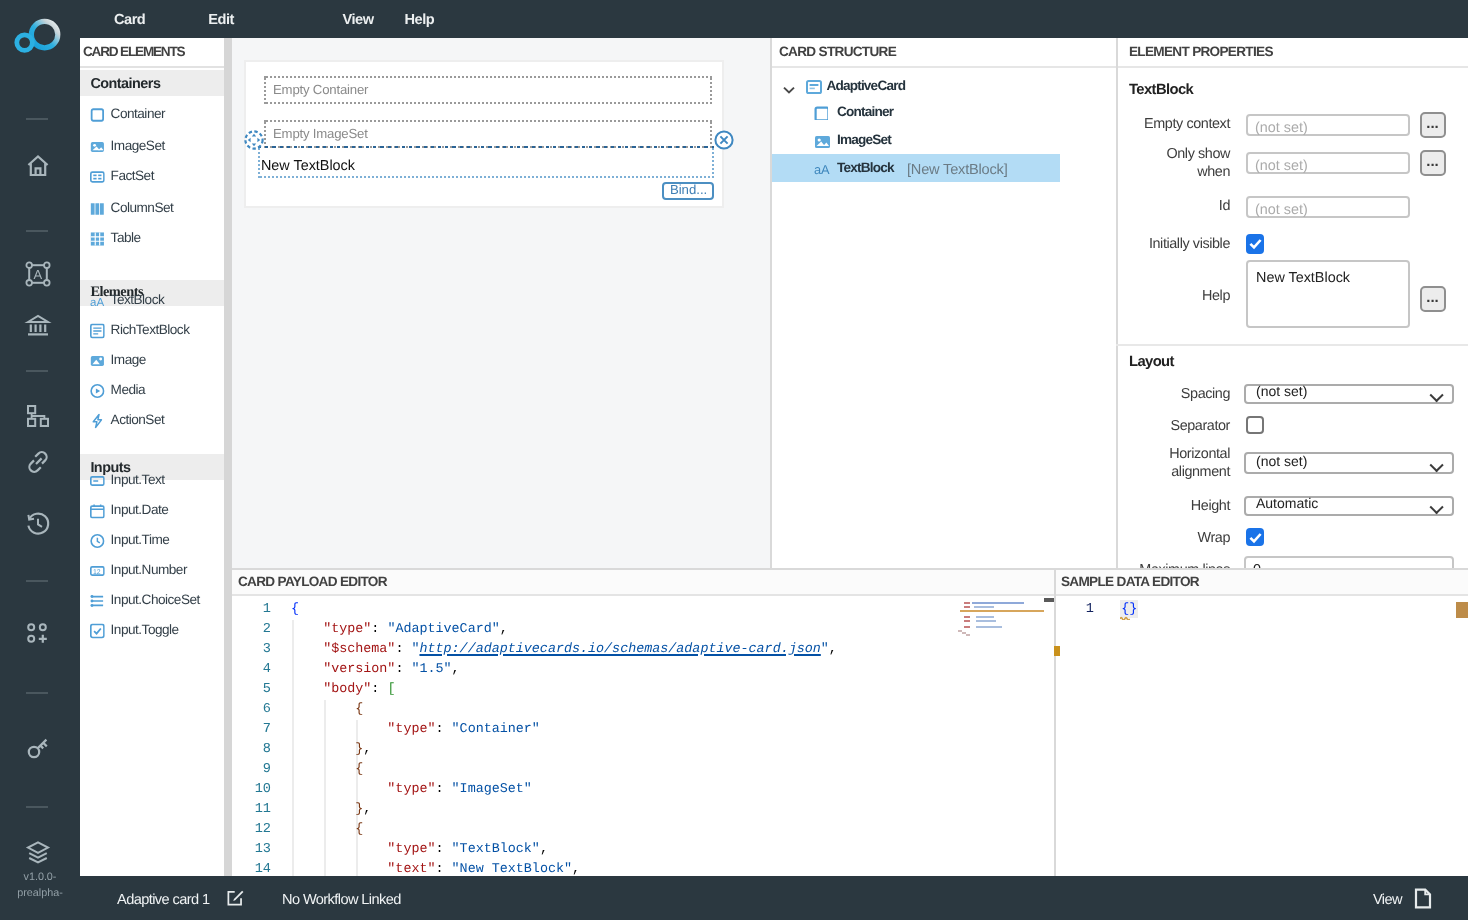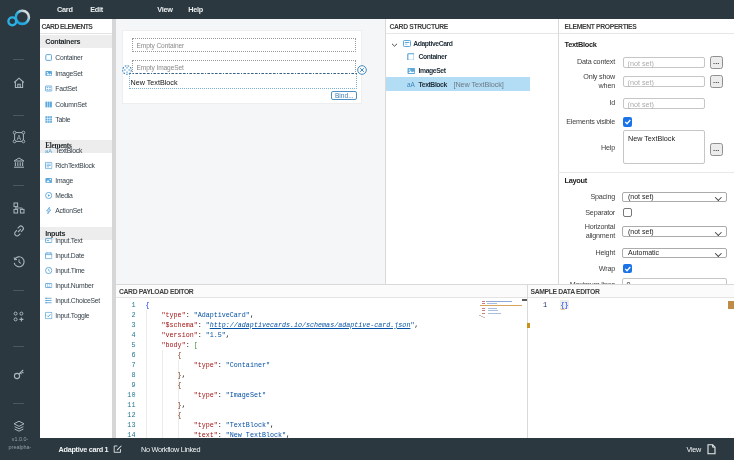--- a/index.html
+++ b/index.html
@@ -37,21 +37,21 @@
   pre .b2 { color:#7b3814; }
   pre .u { text-decoration:underline;font-style:italic; }
 </style>
 </head>
 <body>
 <div id="root">
 
   <div class="abs dark" style="left:40px; top:0; width:694px; height:19px;"></div>
   <div class="abs" style="left:57px; top:0; height:19px; display:flex; align-items:center; gap:15.5px; color:#eceff0; font-size:7.3px; letter-spacing:-0.25px; font-weight:600;">
     <span>Card</span>
-      <span style="margin-left:2px;">Edit</span>
+      <span style="margin-left:16px;">Edit</span>
       <span style="margin-left:1.5px;margin-top:40px;">Deploy</span>
       <span style="margin-left:-1px;">View</span>
       <span>Help</span>
   </div>
 
   <div class="abs dark" style="left:0; top:0; width:40px; height:460px;" id="sidebar"></div>
 
   <svg class="abs" style="left:0px; top:0px;" width="40" height="32" viewBox="0 0 40 32">
     <defs>
         <linearGradient id="lg1" x1="0" y1="1" x2="1" y2="0">
@@ -325,32 +325,32 @@
       <span style="position:absolute; left:67.5px; top:2.8px; font-size:7.3px; letter-spacing:-0.1px; color:#6b7b85;">[New TextBlock]</span>
     </div>
   </div>
 
   <div class="abs" style="left:558px; top:19px; width:176px; height:264.5px; background:#fff; border-left:1px solid #d9d9d9; overflow:hidden;" id="props"></div>
   <div class="abs phead" style="left:564.5px; top:23px;">ELEMENT PROPERTIES</div>
   <div class="abs" style="left:559px; top:32.5px; width:175px; height:1px; background:#e6e6e6;"></div>
   <div id="propcontent">
     <div class="abs" style="left:564.5px; top:39.5px; font-size:7.4px; font-weight:700; letter-spacing:-0.3px; color:#222;">TextBlock</div>
 
-    <div class="plabel" style="top:58px;">Data context</div>
+    <div class="plabel" style="top:58px;">Empty context</div>
     <div class="pinput" style="top:56.7px;">(not set)</div>
     <div class="pbtn" style="top:56px;">...</div>
 
     <div class="plabel" style="top:73px;">Only show<br>when</div>
     <div class="pinput" style="top:75.7px;">(not set)</div>
     <div class="pbtn" style="top:75px;">...</div>
 
     <div class="plabel" style="top:99px;">Id</div>
     <div class="pinput" style="top:97.6px;">(not set)</div>
 
-    <div class="plabel" style="top:117.8px;">Elements visible</div>
+    <div class="plabel" style="top:117.8px;">Initially visible</div>
     <div class="cb" style="top:117.3px; background:#1a73e8;">
         <svg width="9.5" height="9.5">
           <path d="M2.2 4.9 L4 6.7 L7.3 3" stroke="#fff" stroke-width="1.3" fill="none"></path>
         </svg>
       </div>
 
     <div class="plabel" style="top:143.5px;">Help</div>
     <div class="abs" style="left:623px; top:130.3px; width:82px; height:33.7px; border:1px solid #c6c6c6; border-radius:2px; background:#fff; font-size:7.2px; color:#222; padding:2.5px 0 0 4px;">New TextBlock</div>
     <div class="pbtn" style="top:143px;">...</div>
 
@@ -433,21 +433,21 @@
     <div class="abs" style="left:560.3px; top:300.4px; width:8.3px; height:8.3px; background:#ededed;"></div>
     <div class="abs mono" style="left:560.6px; top:299.6px; font-size:6.7px; line-height:10px; color:#0431fa;">{}</div>
     <svg class="abs" style="left:560.3px; top:307.9px;" width="5" height="2">
         <path d="M0 1.4 Q0.6 0.2 1.2 1.4 T2.4 1.4 T3.6 1.4 T4.8 1.4" stroke="#cf9f43" stroke-width="0.8" fill="none"></path>
       </svg>
 
     <div class="abs" style="left:728px; top:300.9px; width:5.5px; height:7.8px; background:#bd8c49;"></div>
   </div>
 
   <div class="abs dark" style="left:40px; top:438px; width:694px; height:22px;" id="bottombar"></div>
-  <div class="abs" style="left:58.5px; top:438px; height:22px; display:flex; align-items:center; font-size:7.3px; letter-spacing:-0.3px; color:#f0f3f4;font-weight:bold;">Adaptive card 1</div>
+  <div class="abs" style="left:58.5px; top:438px; height:22px; display:flex; align-items:center; font-size:7.3px; letter-spacing:-0.3px; color:#f0f3f4;">Adaptive card 1</div>
   <svg class="abs" style="left:112.5px; top:444px;" width="9.5" height="9.5" viewBox="0 0 12 12">
     <path d="M9.5 6.5 V10.5 H1.5 V2.5 H5.5" fill="none" stroke="#e7ebec" stroke-width="1.1"></path>
     <path d="M5 7 L10.2 1.8 L11 2.6 L5.8 7.8 L4.6 8.2 Z" fill="#e7ebec"></path>
   </svg>
   <div class="abs" style="left:141px; top:438px; height:22px; display:flex; align-items:center; font-size:7.3px; letter-spacing:-0.3px; color:#f0f3f4;">No Workflow Linked</div>
   <div class="abs" style="left:686.5px; top:438px; height:22px; display:flex; align-items:center; font-size:7.3px; letter-spacing:-0.3px; color:#f0f3f4;">View</div>
   <svg class="abs" style="left:707px; top:444px;" width="9" height="10.5" viewBox="0 0 9 10.5">
     <path d="M1 0.8 H5.6 L8 3.2 V9.7 H1 Z" fill="none" stroke="#e7ebec" stroke-width="1.1"></path>
     <path d="M5.6 0.8 V3.2 H8" fill="none" stroke="#e7ebec" stroke-width="0.9"></path>
   </svg>

